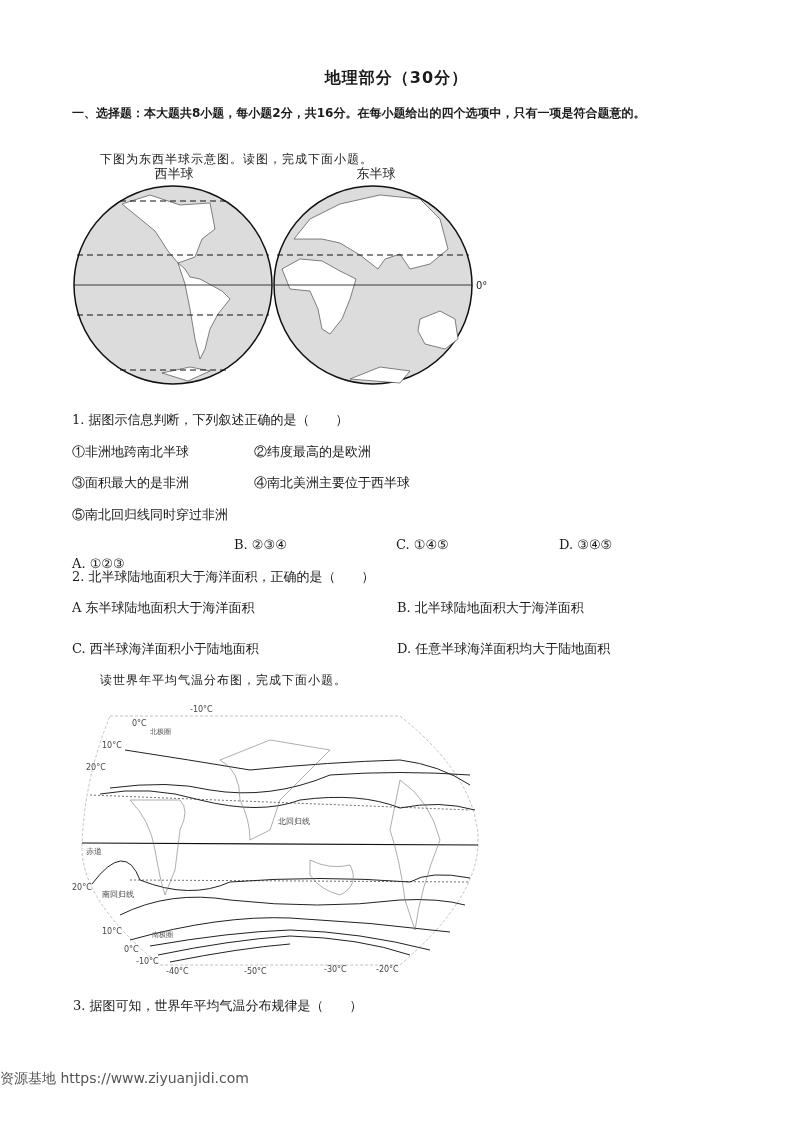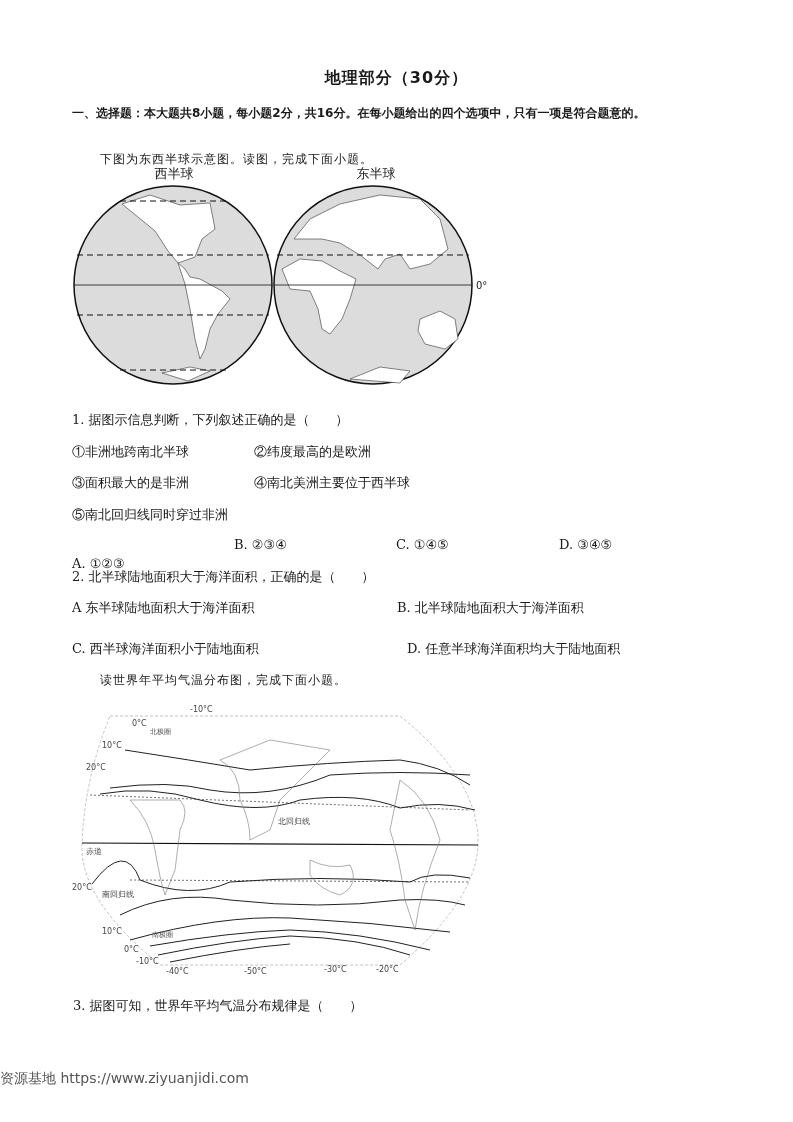--- a/index.html
+++ b/index.html
@@ -80,21 +80,21 @@
 <div class="abs opt" style="left:396px; top:537px;">C. ①④⑤</div>
 <div class="abs opt" style="left:559px; top:537px;">D. ③④⑤</div>
 
 <div class="abs q" style="left:72px; top:568px;">
   <span>2.</span>
   <span>北半球陆地面积大于海洋面积，正确的是（　　）</span>
 </div>
 <div class="abs opt" style="left:72px; top:599px;">A  东半球陆地面积大于海洋面积</div>
 <div class="abs opt" style="left:397px; top:599px;">B. 北半球陆地面积大于海洋面积</div>
 <div class="abs opt" style="left:72px; top:640px;">C. 西半球海洋面积小于陆地面积</div>
-<div class="abs opt" style="left:407px; top:640px;">D. 任意半球海洋面积均大于陆地面积</div>
+<div class="abs opt" style="left:397px; top:640px;">D. 任意半球海洋面积均大于陆地面积</div>
 
 <div class="abs intro" style="left:100px; top:672px;">读世界年平均气温分布图，完成下面小题。</div>
 
 <div class="abs" style="left:70px; top:700px; width:420px; height:290px;">
   <svg width="420" height="290" viewBox="0 0 420 290">
     <path d="M40,16 L330,16 Q410,80 408,145 Q406,200 330,265 L90,265 Q10,200 12,145 Q14,80 40,16 Z" fill="#fff" stroke="#999" stroke-width="0.6" stroke-dasharray="3,2"></path>
 
     <line x1="12" y1="143" x2="408" y2="145" stroke="#111" stroke-width="1.2"></line>
 
     <line x1="20" y1="95" x2="400" y2="110" stroke="#333" stroke-width="0.7" stroke-dasharray="2,2"></line>

